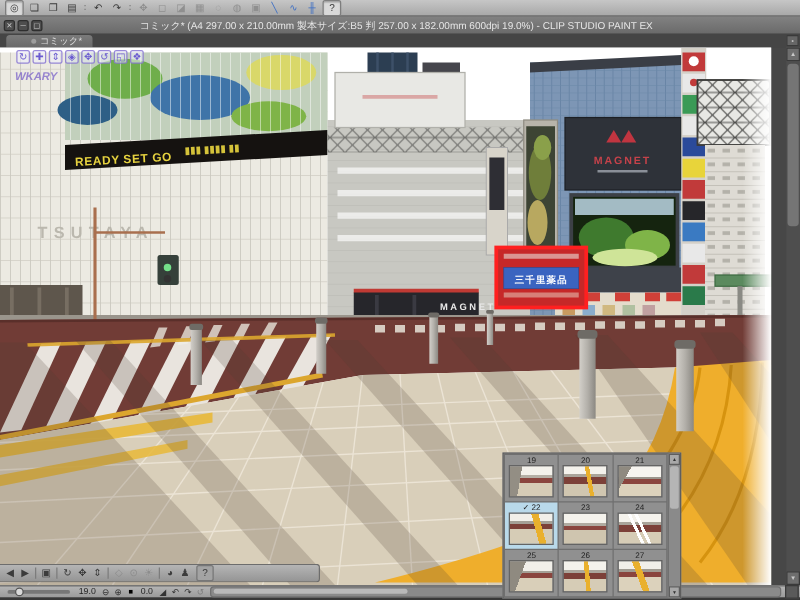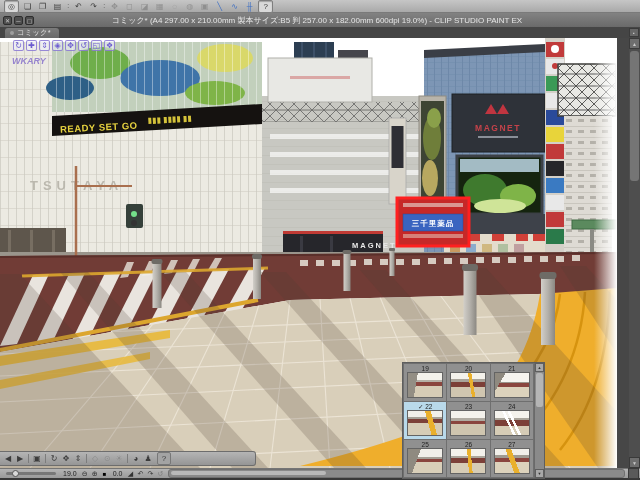--- a/index.html
+++ b/index.html
@@ -20,21 +20,21 @@
   .titlebar{position:absolute;left:0;top:13px;width:640px;height:14px;
     background:linear-gradient(#828282,#6a6a6a);border-bottom:1px solid #4f4f4f;
     display:flex;align-items:center;}
   .winbtns{display:flex;gap:2px;margin-left:3px;}
   .wbtn{width:9px;height:9px;border-radius:2px;background:#4e4e4e;border:1px solid #2e2e2e;
     color:#c9c9c9;font-size:6px;line-height:8px;text-align:center;box-sizing:border-box;}
   .title{flex:1;text-align:center;font-size:8px;color:#e6e6e6;white-space:nowrap;
     overflow:hidden;margin-right:40px;}
   
   .tabbar{position:absolute;left:0;top:27px;width:640px;height:11px;background:#454545;}
-  .tab{position:absolute;left:5px;top:1px;height:10px;padding:0 8px 0 5px;
+  .tab{position:absolute;left:5px;top:1px;height:10px;padding:0 8px 0 20px;
     background:linear-gradient(#7b7b7b,#696969);border-radius:3px 3px 0 0;
     display:flex;align-items:center;gap:3px;}
   .tabdot{width:4px;height:4px;border-radius:50%;background:#9d9d9d;}
   .tab span{font-size:7.5px;color:#ddd;}
   .tabbar-btn{position:absolute;right:1px;top:1px;width:10px;height:9px;background:#666;
     border:1px solid #3a3a3a;color:#ccc;font-size:5px;line-height:8px;text-align:center;box-sizing:border-box;}
   
   .canvas{position:absolute;left:0;top:38px;width:629px;height:430px;background:#474747;}
   .page{position:absolute;left:0;top:0;width:617px;height:430px;background:#fff;overflow:hidden;}
   

